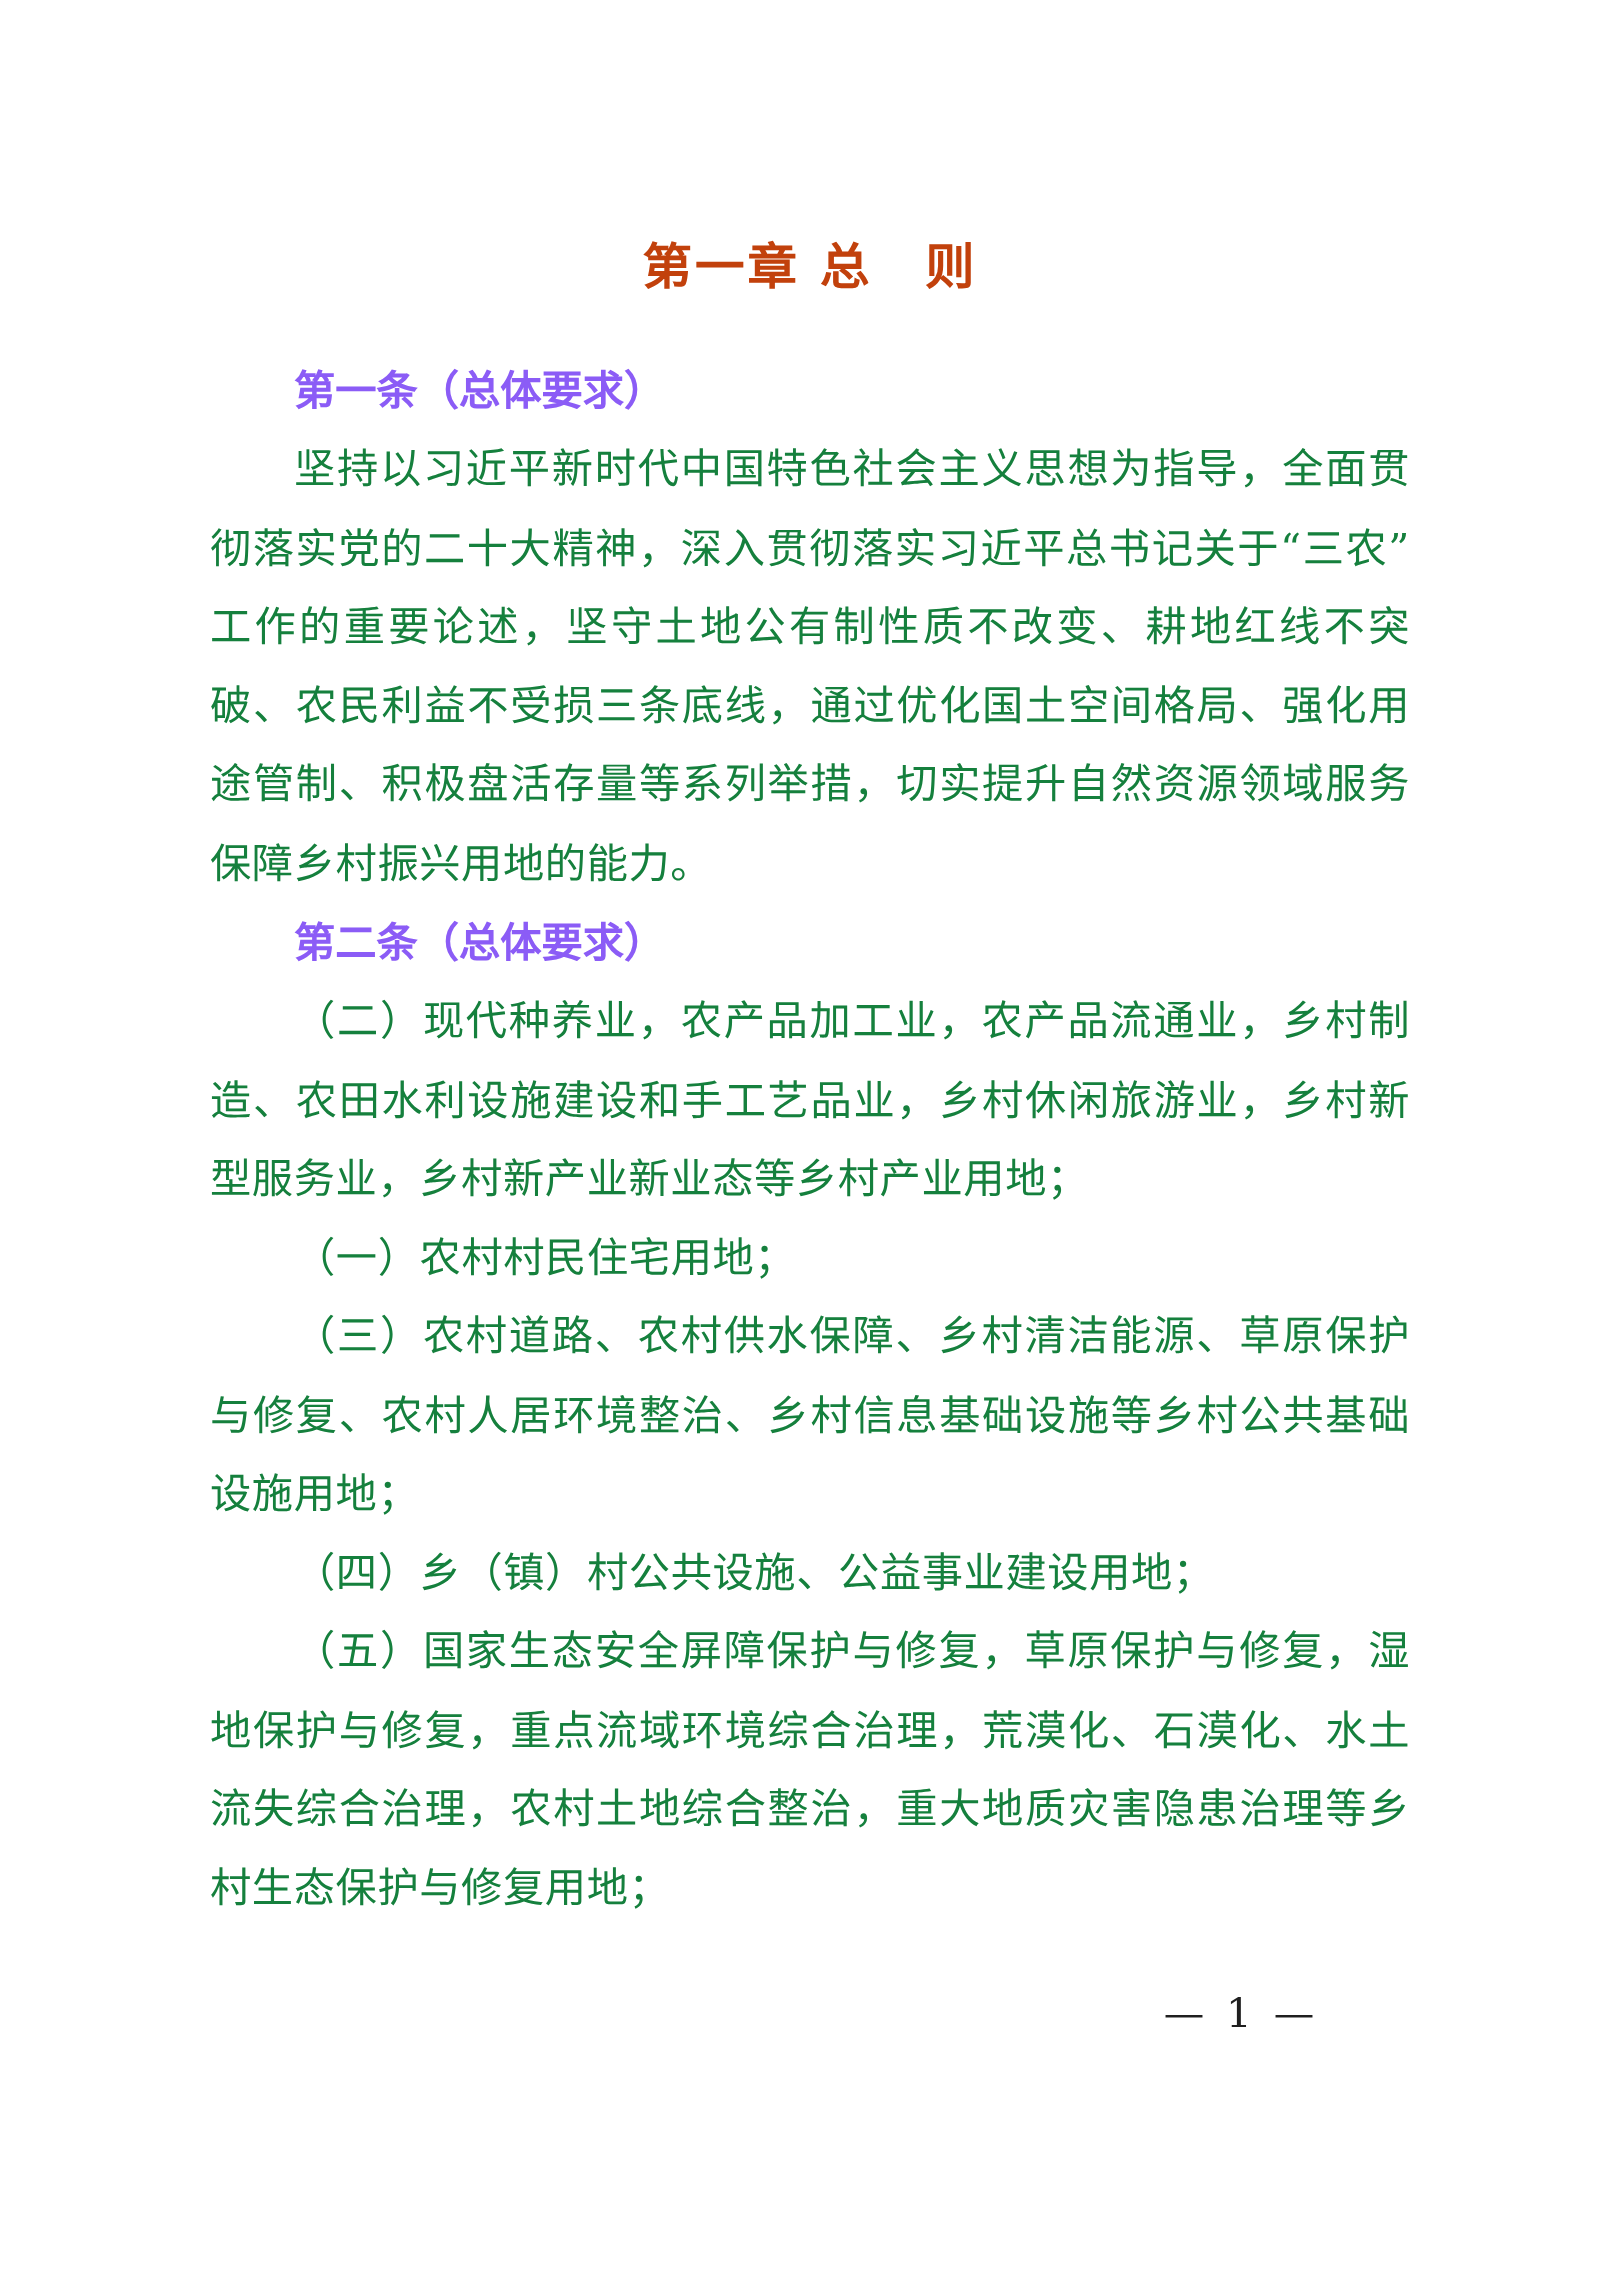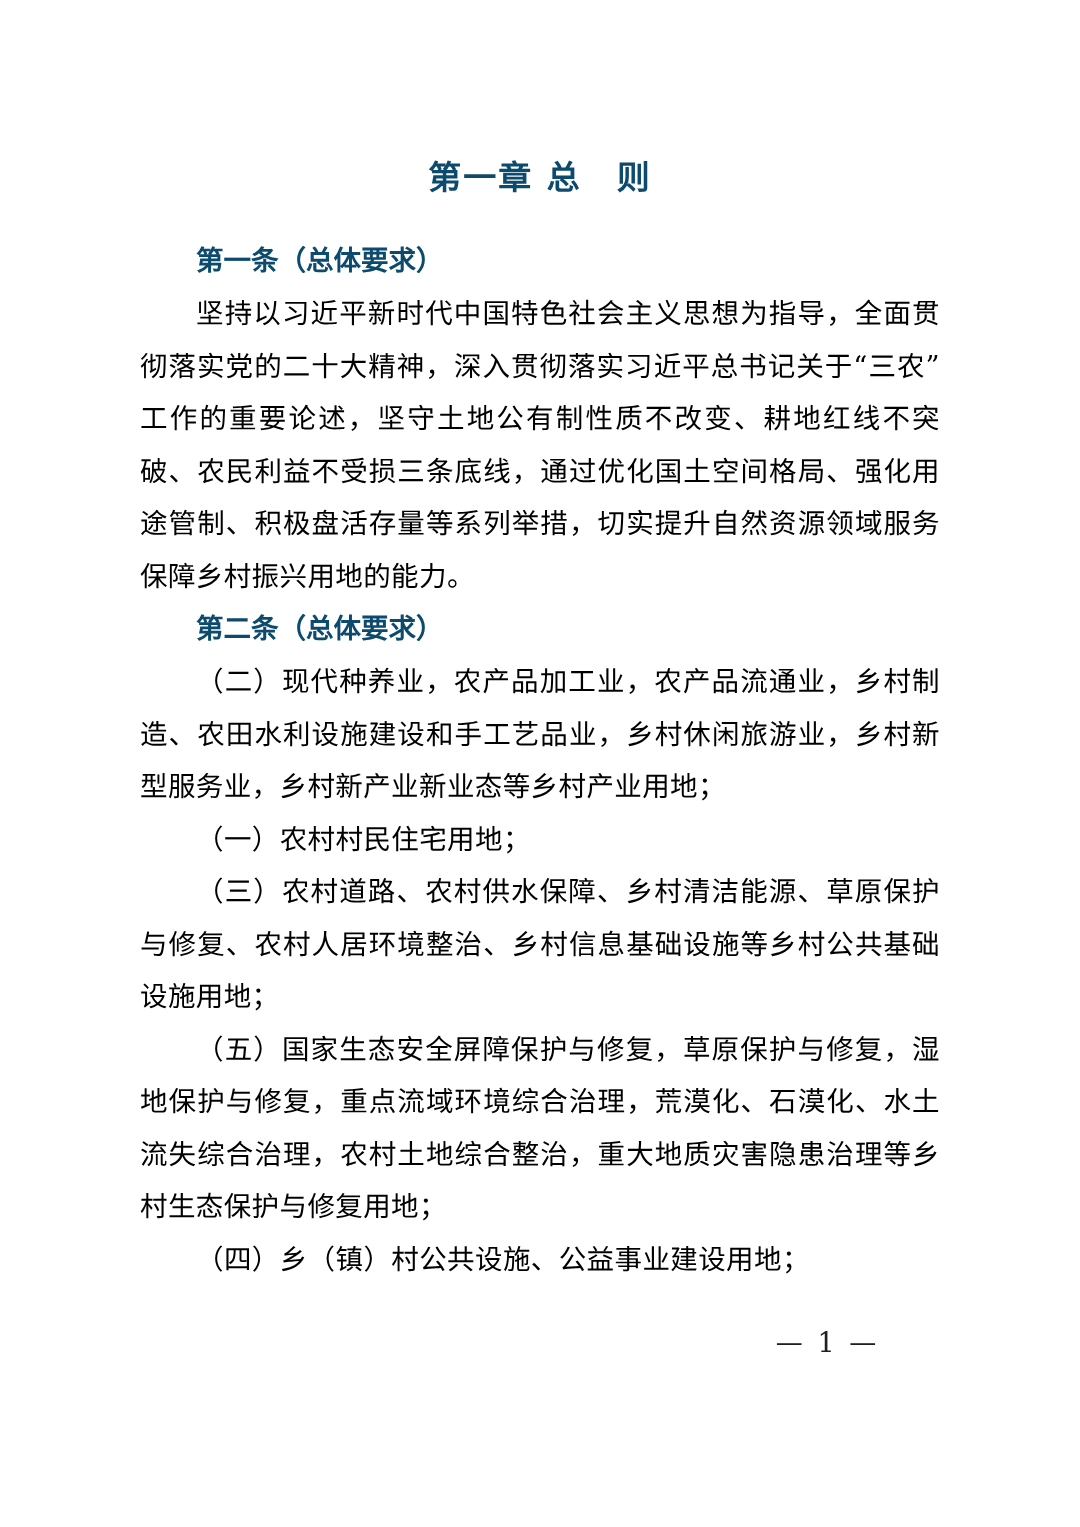--- a/index.html
+++ b/index.html
@@ -35,44 +35,44 @@
   }
 
   
   .chapter-title {
     text-align: center;
     font-family: "DejaVu Serif", "Liberation Serif", serif;
     font-weight: 700;
     font-size: 33px;
     line-height: 52px;
     letter-spacing: 2px;
-    color: #0c4a6e;
+    color: #c2410c;
     margin: 0 0 30px 0;
     white-space: pre;
   }
 
   
   .article-heading {
     font-family: "Liberation Sans", "DejaVu Sans", sans-serif;
     font-weight: 700;
     font-size: 27.5px;
     line-height: 53px;
-    color: #0c4a6e;
+    color: #8b5cf6;
     margin: 0;
     padding-left: 56px;
     letter-spacing: 0px;
     white-space: pre;
   }
 
   
   .body-para {
     font-family: "DejaVu Serif", "Liberation Serif", serif;
     font-size: 27.5px;
     line-height: 52.5px;
-    color: #000000;
+    color: #15803d;
     margin: 0;
     text-align: justify;
     text-justify: inter-character;
     text-indent: 56px;
     letter-spacing: 0.4px;
     word-break: break-all;
   }
   .body-para.last-line-left {
     text-align-last: left;
   }
@@ -110,23 +110,23 @@
     <p class="body-para last-line-left">坚持以习近平新时代中国特色社会主义思想为指导，全面贯彻落实党的二十大精神，深入贯彻落实习近平总书记关于“三农”工作的重要论述，坚守土地公有制性质不改变、耕地红线不突破、农民利益不受损三条底线，通过优化国土空间格局、强化用途管制、积极盘活存量等系列举措，切实提升自然资源领域服务保障乡村振兴用地的能力。</p>
 
     <h2 class="article-heading">第二条（总体要求）</h2>
 
     <p class="body-para last-line-left">（二）现代种养业，农产品加工业，农产品流通业，乡村制造、农田水利设施建设和手工艺品业，乡村休闲旅游业，乡村新型服务业，乡村新产业新业态等乡村产业用地；</p>
 
     <p class="body-para last-line-left">（一）农村村民住宅用地；</p>
 
     <p class="body-para last-line-left">（三）农村道路、农村供水保障、乡村清洁能源、草原保护与修复、农村人居环境整治、乡村信息基础设施等乡村公共基础设施用地；</p>
 
+    <p class="body-para last-line-left">（四）乡（镇）村公共设施、公益事业建设用地；</p>
+
     <p class="body-para last-line-left">（五）国家生态安全屏障保护与修复，草原保护与修复，湿地保护与修复，重点流域环境综合治理，荒漠化、石漠化、水土流失综合治理，农村土地综合整治，重大地质灾害隐患治理等乡村生态保护与修复用地；</p>
-
-    <p class="body-para last-line-left">（四）乡（镇）村公共设施、公益事业建设用地；</p>
 
   </div>
 
   <div class="page-footer">
     <span class="page-number">— 1 —</span>
   </div>
 
 </div>
 
 </body></html>

